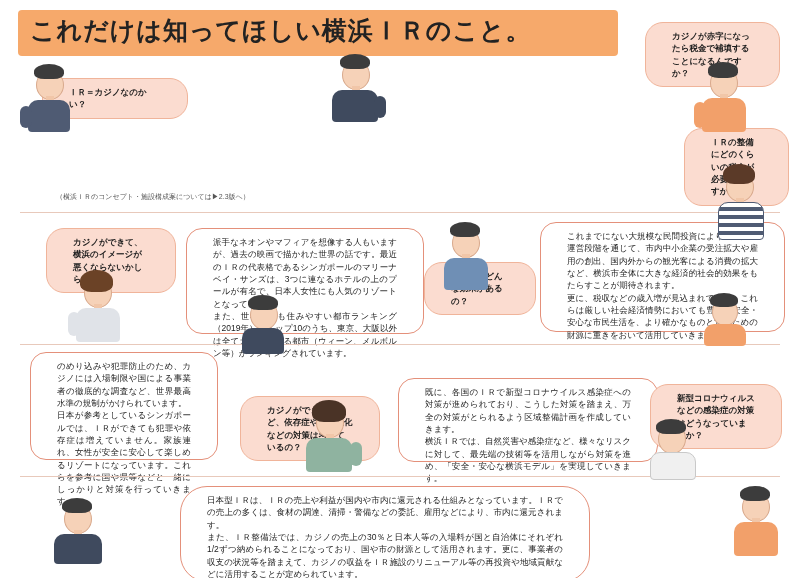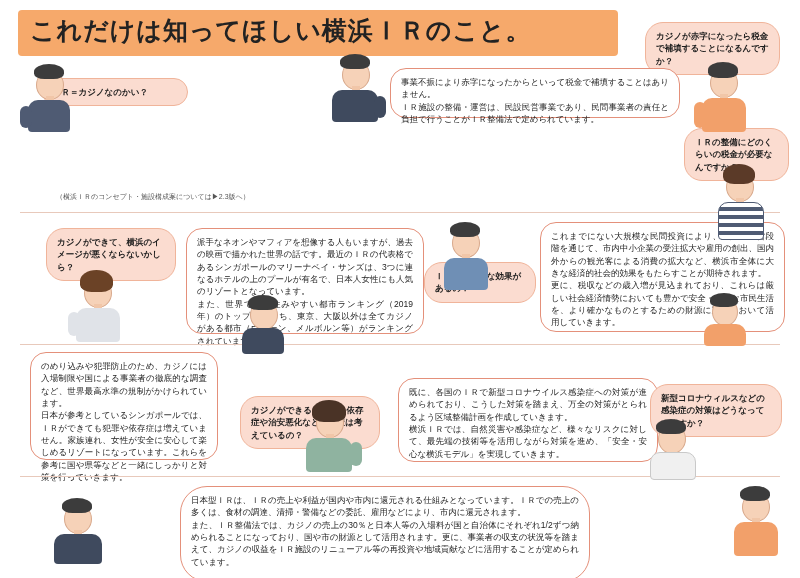--- a/index.html
+++ b/index.html
@@ -37,21 +37,21 @@
     font-weight: bold;
     letter-spacing: 1px;
     color: #222222;
     white-space: nowrap;
   }
   
   .bubble {
     position: absolute;
     box-sizing: border-box;
     border-radius: 16px;
-    padding: 7px 10px;
+    padding: 7px 26px;
     font-size: 8.5px;
     line-height: 1.45;
     color: #1d1d1d;
     text-align: justify;
   }
   .bubble.q {
     background: #fbdcd0;
     border: 1px solid #f0b49a;
     text-align: left;
     font-weight: bold;
@@ -105,22 +105,20 @@
 
   <div class="title-bar"></div>
   <div class="title-text">これだけは知ってほしい横浜ＩＲのこと。</div>
 
   <div class="bubble q" style="left:42px; top:78px; width:146px;">ＩＲ＝カジノなのかい？</div>
 
   <div class="footer-note" style="left:56px; top:192px; width:260px;">（横浜ＩＲのコンセプト・施設構成案については▶2.3版へ）</div>
 
   <div class="bubble q" style="left:645px; top:22px; width:135px;">カジノが赤字になったら税金で補填することになるんですか？</div>
 
-  <div class="bubble a" style="left:390px; top:68px; width:290px; height:50px; white-space:pre-line;">事業不振により赤字になったからといって税金で補填することはありません。
-ＩＲ施設の整備・運営は、民設民営事業であり、民間事業者の責任と負担で行うことがＩＲ整備法で定められています。</div>
 
   <div class="bubble q" style="left:684px; top:128px; width:105px;">ＩＲの整備にどのくらいの税金が必要なんですか？</div>
 
 
   <div class="divider" style="left:20px; top:212px; width:760px;"></div>
 
   <div class="bubble q" style="left:46px; top:228px; width:130px;">カジノができて、横浜のイメージが悪くならないかしら？</div>
 
   <div class="bubble a" style="left:186px; top:228px; width:238px; height:106px; white-space:pre-line;">派手なネオンやマフィアを想像する人もいますが、過去の映画で描かれた世界の話です。最近のＩＲの代表格であるシンガポールのマリーナベイ・サンズは、3つに連なるホテルの上のプールが有名で、日本人女性にも人気のリゾートとなっています。
 また、世界で最も住みやすい都市ランキング（2019年）のトップ10のうち、東京、大阪以外は全てカジノがある都市（ウィーン、メルボルン等）がランキングされています。</div>

